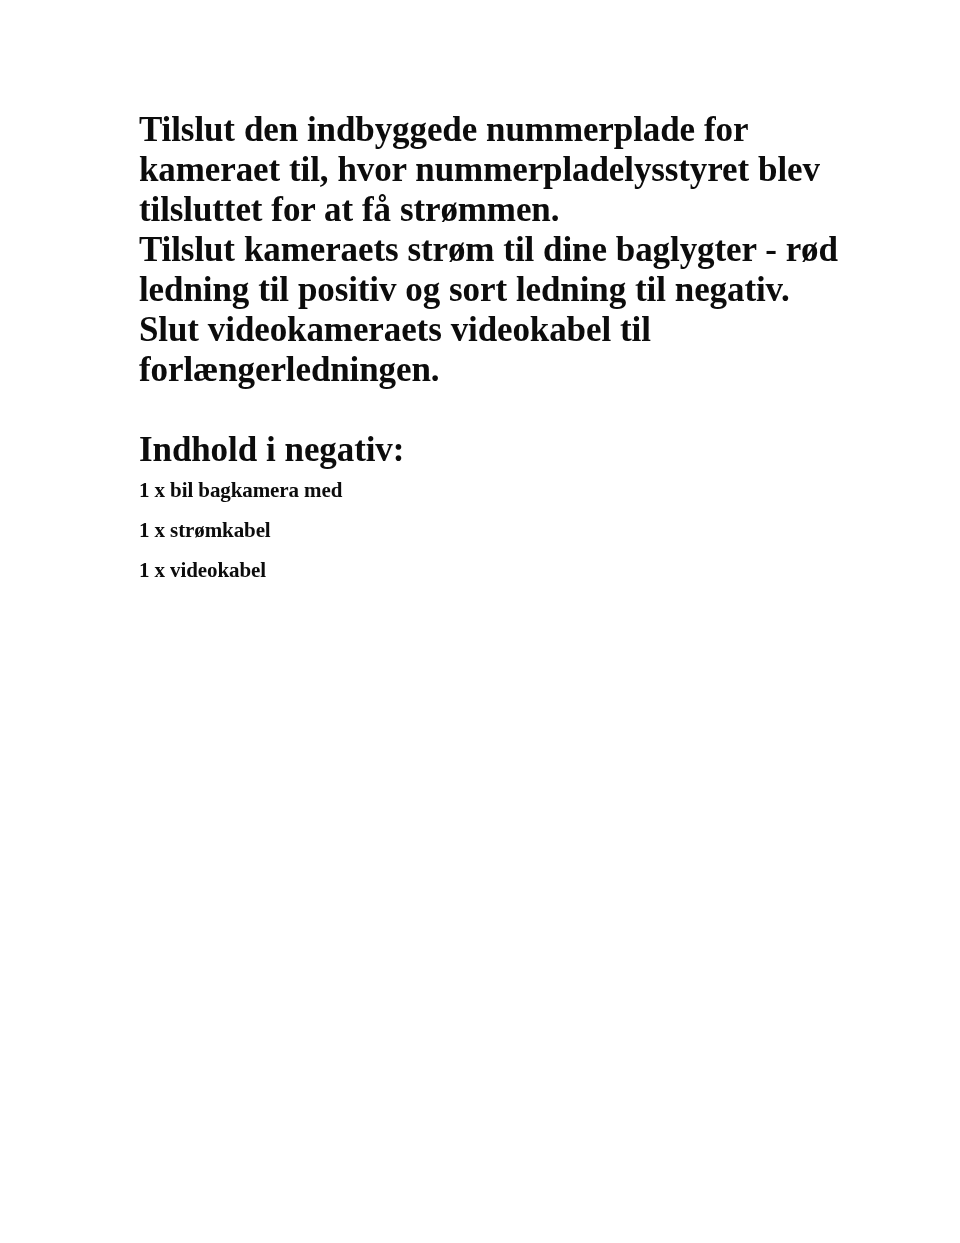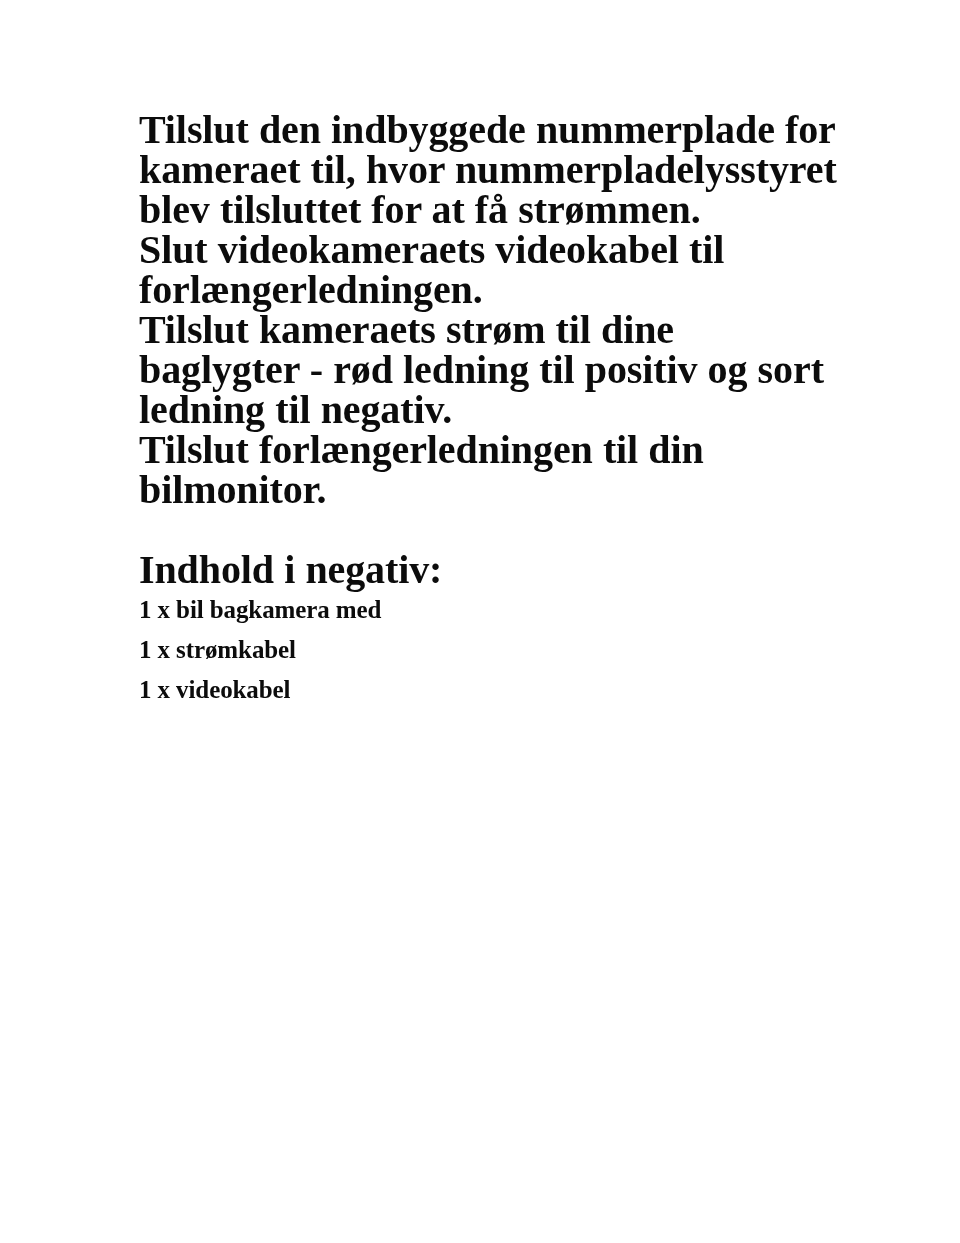--- a/index.html
+++ b/index.html
@@ -27,21 +27,21 @@
   .doc-body {
     position: absolute;
     left: 139px;
     top: 110px;
     width: 700px;
   }
 
   .para {
     margin: 0;
     padding: 0;
-    font-size: 40px;
+    font-size: 35px;
     font-weight: bold;
     line-height: 40px;
     letter-spacing: -0.1px;
     word-spacing: 0.3px;
     color: #0c0c0c;
     white-space: pre-wrap;
   }
 
   .spacer-line {
     height: 40px;
@@ -51,41 +51,40 @@
 
   .pkg-list {
     margin: 0;
     padding: 0;
     list-style: none;
   }
 
   .pkg-item {
     margin: 0;
     padding: 0;
-    font-size: 25px;
+    font-size: 21px;
     font-weight: bold;
     line-height: 40px;
     letter-spacing: -0.1px;
     color: #0c0c0c;
     white-space: pre;
   }
 </style>
 </head>
 <body>
 
 <div class="page">
   <div class="doc-body">
 
     <p class="para">Tilslut den indbyggede nummerplade for kameraet til, hvor nummerpladelysstyret blev tilsluttet for at få strømmen.</p>
 
+    <p class="para">Tilslut kameraets strøm til dine baglygter - rød ledning til positiv og sort ledning til negativ.</p>
+
     <p class="para">Slut videokameraets videokabel til forlængerledningen.</p>
 
-    <p class="para">Tilslut kameraets strøm til dine baglygter - rød ledning til positiv og sort ledning til negativ.</p>
-
-    <p class="para">Tilslut forlængerledningen til din bilmonitor.</p>
 
 
     <div class="spacer-line">&nbsp;</div>
 
     <p class="para">Indhold i negativ:</p>
 
     <ul class="pkg-list">
       <li class="pkg-item">1 x bil bagkamera med</li>
       <li class="pkg-item">1 x strømkabel</li>
       <li class="pkg-item">1 x videokabel</li>

